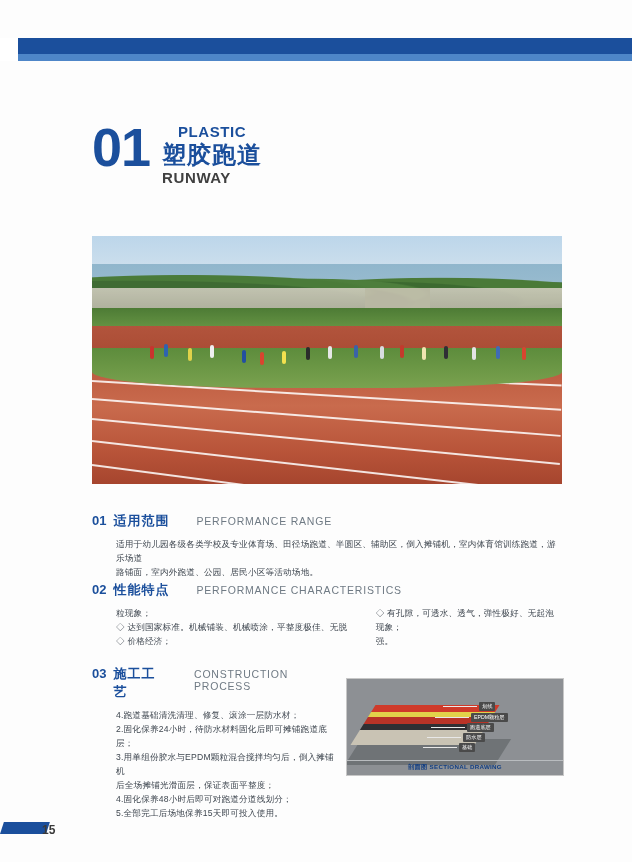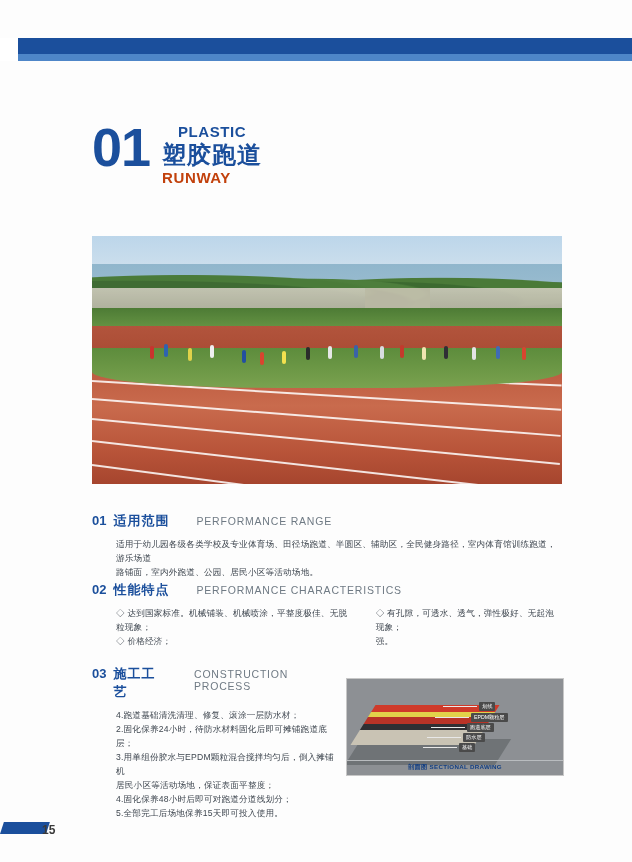--- a/index.html
+++ b/index.html
@@ -80,21 +80,21 @@
   .sec-cn {
     font-size: 24px;
     font-weight: bold;
     color: #1b4f9c;
     line-height: 29px;
     letter-spacing: 1px;
   }
   .sec-en-bot {
     font-size: 15px;
     font-weight: bold;
-    color: #c2410c;
+    color: #404040;
     letter-spacing: 0.6px;
     line-height: 17px;
   }
 
   
   .hero {
     position: absolute;
     left: 92px;
     top: 236px;
     width: 470px;
@@ -344,55 +344,55 @@
     </div>
   </div>
 
   <div class="block" style="left:92px; top:512px; width:470px;">
     <div class="blk-head">
       <span class="blk-num">01</span>
       <span class="blk-cn">适用范围</span>
       <span class="blk-en">PERFORMANCE RANGE</span>
     </div>
     <div class="blk-body" style="margin-left:24px;">
-      <p>适用于幼儿园各级各类学校及专业体育场、田径场跑道、半圆区、辅助区，全民健身路径，室内体育馆训练跑道，游乐场道</p>
+      <p>适用于幼儿园各级各类学校及专业体育场、田径场跑道、半圆区、辅助区，倒入摊铺机，室内体育馆训练跑道，游乐场道</p>
       <p>路铺面，室内外跑道、公园、居民小区等活动场地。</p>
     </div>
   </div>
 
   <div class="block" style="left:92px; top:581px; width:470px;">
     <div class="blk-head">
       <span class="blk-num">02</span>
       <span class="blk-cn">性能特点</span>
       <span class="blk-en">PERFORMANCE CHARACTERISTICS</span>
     </div>
     <div class="blk-body two-col" style="margin-left:24px;">
       <div class="col-a">
+        <p>粒现象；</p>
         <p>◇ 达到国家标准。机械铺装、机械喷涂，平整度极佳、无脱</p>
-        <p>粒现象；</p>
         <p>◇ 价格经济；</p>
       </div>
       <div class="col-b">
         <p>◇ 有孔隙，可透水、透气，弹性极好、无起泡现象；</p>
         <p>强。</p>
       </div>
     </div>
   </div>
 
   <div class="block" style="left:92px; top:665px; width:250px;">
     <div class="blk-head">
       <span class="blk-num">03</span>
       <span class="blk-cn">施工工艺</span>
       <span class="blk-en">CONSTRUCTION PROCESS</span>
     </div>
     <div class="blk-body" style="margin-left:24px;">
       <p>4.跑道基础清洗清理、修复、滚涂一层防水材；</p>
       <p>2.固化保养24小时，待防水材料固化后即可摊铺跑道底层；</p>
       <p>3.用单组份胶水与EPDM颗粒混合搅拌均匀后，倒入摊铺机</p>
-      <p>居民小区等活动场地，保证表面平整度；</p>
+      <p>后全场摊铺光滑面层，保证表面平整度；</p>
       <p>4.固化保养48小时后即可对跑道分道线划分；</p>
       <p>5.全部完工后场地保养15天即可投入使用。</p>
     </div>
   </div>
 
   <div class="draw">
     <div class="ground"></div>
     <div class="slab">
       <div class="l1"></div>
       <div class="l2"></div>

